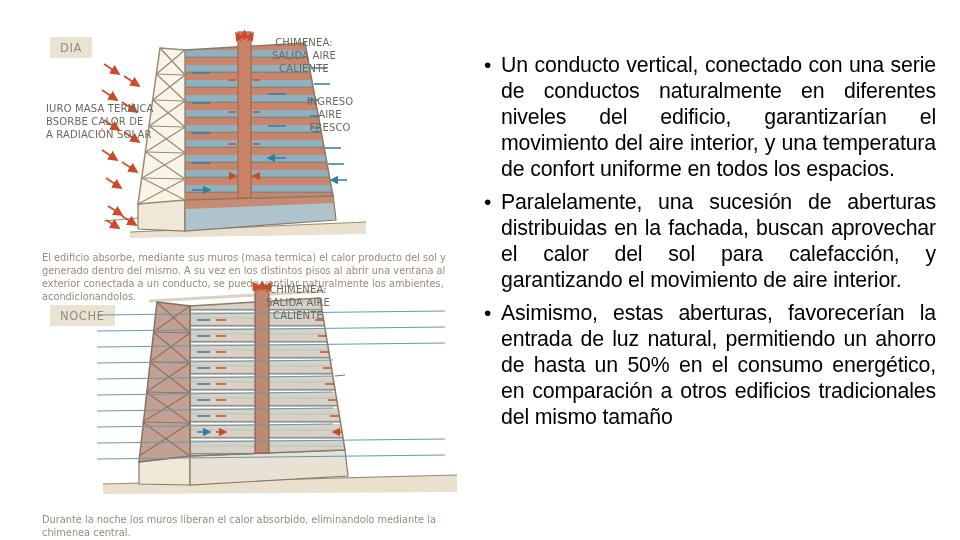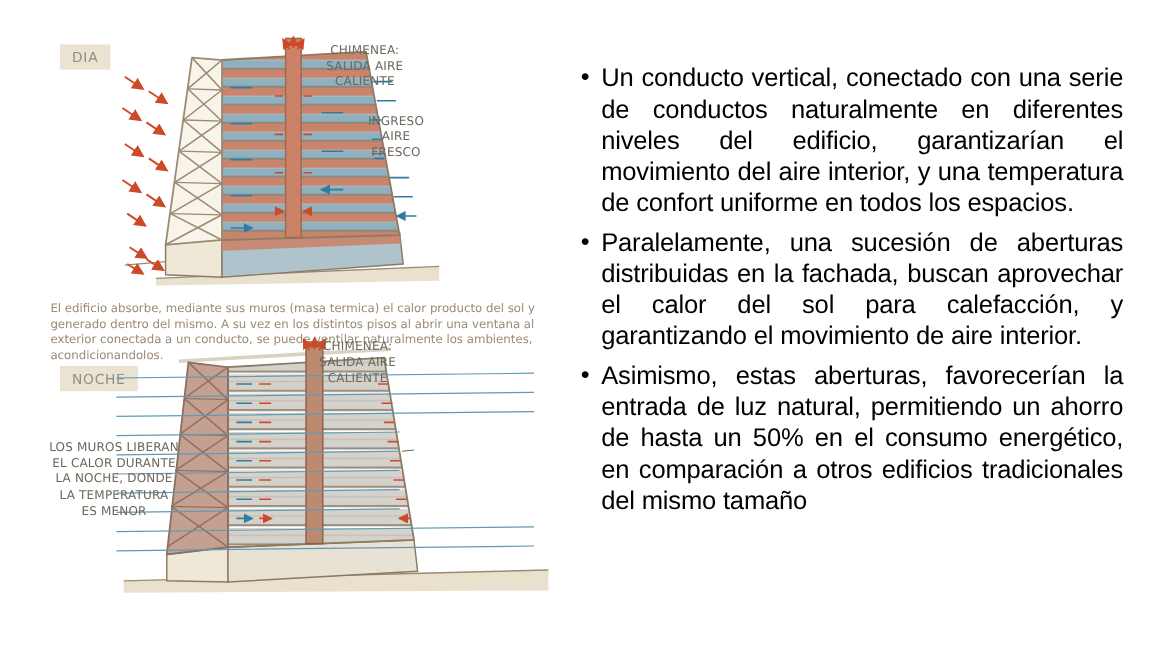--- a/index.html
+++ b/index.html
@@ -88,20 +88,23 @@
       <path d="M2 122 l15 10" stroke="#cc4a28" stroke-width="1.6" marker-end="url(#mRed)" fill="none"></path>
       <path d="M22 134 l15 10" stroke="#cc4a28" stroke-width="1.6" marker-end="url(#mRed)" fill="none"></path>
       <path d="M6 150 l15 10" stroke="#cc4a28" stroke-width="1.6" marker-end="url(#mRed)" fill="none"></path>
       <path d="M8 178 l14 9" stroke="#cc4a28" stroke-width="1.6" marker-end="url(#mRed)" fill="none"></path>
       <path d="M22 188 l14 9" stroke="#cc4a28" stroke-width="1.6" marker-end="url(#mRed)" fill="none"></path>
       <path d="M6 192 l13 8" stroke="#cc4a28" stroke-width="1.6" marker-end="url(#mRed)" fill="none"></path>
 
       <path d="M210 100 L220 100" stroke="#6d675c" stroke-width=".9" fill="none"></path>
     </svg>
 
+    <div class="diagram-label lbl-mass">IURO MASA TERMICA
+BSORBE CALOR DE
+A RADIACIÓN SOLAR</div>
     <div class="diagram-label lbl-chimney-day">CHIMENEA:
 SALIDA AIRE
 CALIENTE</div>
     <div class="diagram-label lbl-intake">INGRESO
 AIRE
 FRESCO</div>
     <p class="caption caption-day">El edificio absorbe, mediante sus muros (masa termica) el calor producto del sol y generado dentro del mismo. A su vez en los distintos pisos al abrir una ventana al exterior conectada a un conducto, se puede ventilar naturalmente los ambientes, acondicionandolos.</p>
 
     <div class="tag tag-night">NOCHE</div>
 
@@ -145,25 +148,21 @@
       <path d="M102 40 l13 0 M102 56 l13 0 M102 72 l13 0 M102 88 l13 0 M102 104 l13 0 M102 120 l13 0 M102 136 l13 0 M102 152 l13 0" stroke="#2f7ea1" stroke-width="1.3" marker-end="url(#mBlue2)" fill="none"></path>
       <path d="M121 40 l10 0 M121 56 l10 0 M121 72 l10 0 M121 88 l10 0 M121 104 l10 0 M121 120 l10 0 M121 136 l10 0 M121 152 l10 0" stroke="#cc4a28" stroke-width="1.3" marker-end="url(#mRed2)" fill="none"></path>
       <path d="M229 40 l-9 0 M232 56 l-9 0 M234 72 l-9 0 M237 88 l-9 0 M239 104 l-9 0 M242 120 l-9 0 M244 136 l-9 0 M247 152 l-9 0" stroke="#cc4a28" stroke-width="1.3" marker-end="url(#mRed2)" fill="none"></path>
 
       <path d="M240 96 L250 95" stroke="#6d675c" stroke-width=".9" fill="none"></path>
     </svg>
 
     <div class="diagram-label lbl-chimney-night">CHIMENEA:
 SALIDA AIRE
 CALIENTE</div>
-    <div class="diagram-label lbl-walls">LOS MUROS LIBERAN
-EL CALOR DURANTE
-LA NOCHE, DONDE
-LA TEMPERATURA
-ES MENOR</div>
+    <p class="caption caption-night">Durante la noche los muros liberan el calor absorbido, eliminandolo mediante la chimenea central.</p>
   </div>
 
   <div class="text-panel">
     <div class="bullet-item">
       <span class="bullet-marker">•</span>
       <div class="bullet-text">Un conducto vertical, conectado con una serie de conductos naturalmente en diferentes niveles del edificio, garantizarían el movimiento del aire interior, y una temperatura de confort uniforme en todos los espacios.</div>
     </div>
     <div class="bullet-item">
       <span class="bullet-marker">•</span>
       <div class="bullet-text">Paralelamente, una sucesión de aberturas distribuidas en la fachada, buscan aprovechar el calor del sol para calefacción, y garantizando el movimiento de aire interior.</div>

